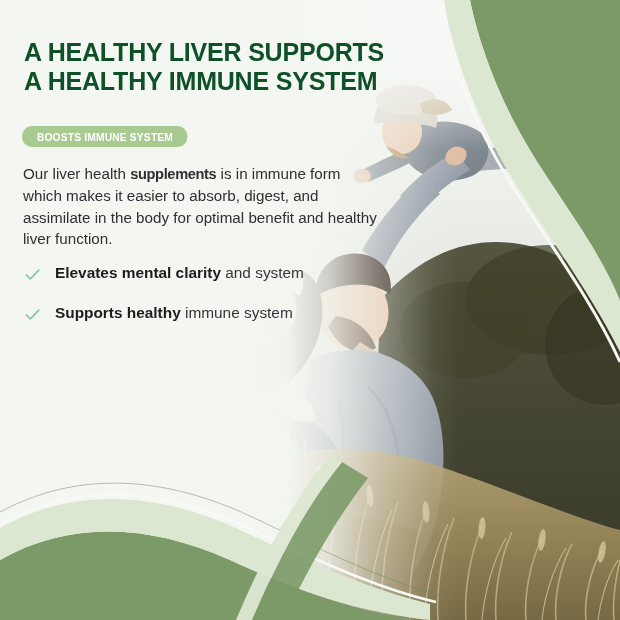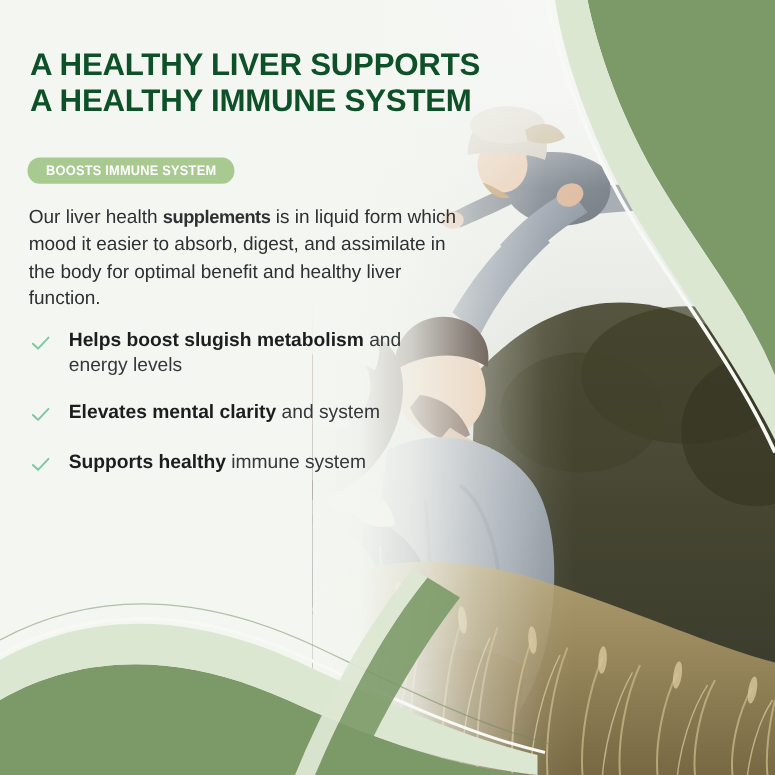--- a/index.html
+++ b/index.html
@@ -347,33 +347,25 @@
   </svg>
 
   <div class="content">
 
     <h1 class="headline">A HEALTHY LIVER SUPPORTS
 A HEALTHY IMMUNE SYSTEM</h1>
 
     <div class="badge">BOOSTS IMMUNE SYSTEM</div>
 
     <p class="paragraph">
-      <span>Our liver health </span><span class="emph">supplements</span><span> is in liquid form which mood it easier to absorb, digest, and assimilate in the body for optimal benefit and healthy liver function.</span>
+      <span>Our liver health </span><span class="emph">supplements</span><span> is in immune form which makes it easier to absorb, digest, and assimilate in the body for optimal benefit and healthy liver function.</span>
     </p>
 
     <ul class="bullets">
 
-      <li class="bullet">
-        <span class="check-icon">
-          <svg viewBox="0 0 20 20" width="19" height="19">
-              <path d="M3.5 10.5 L7.8 14.6 L16.6 5.4" stroke="#7FC8A0" stroke-width="1.7" fill="none" stroke-linecap="round" stroke-linejoin="round"></path>
-            </svg>
-        </span>
-        <span class="lead">Helps boost slugish metabolism</span><span class="rest"> and energy levels</span>
-      </li>
 
       <li class="bullet">
         <span class="check-icon">
           <svg viewBox="0 0 20 20" width="19" height="19">
               <path d="M3.5 10.5 L7.8 14.6 L16.6 5.4" stroke="#7FC8A0" stroke-width="1.7" fill="none" stroke-linecap="round" stroke-linejoin="round"></path>
             </svg>
         </span>
         <span class="lead">Elevates mental clarity</span><span class="rest"> and system</span>
       </li>
 

